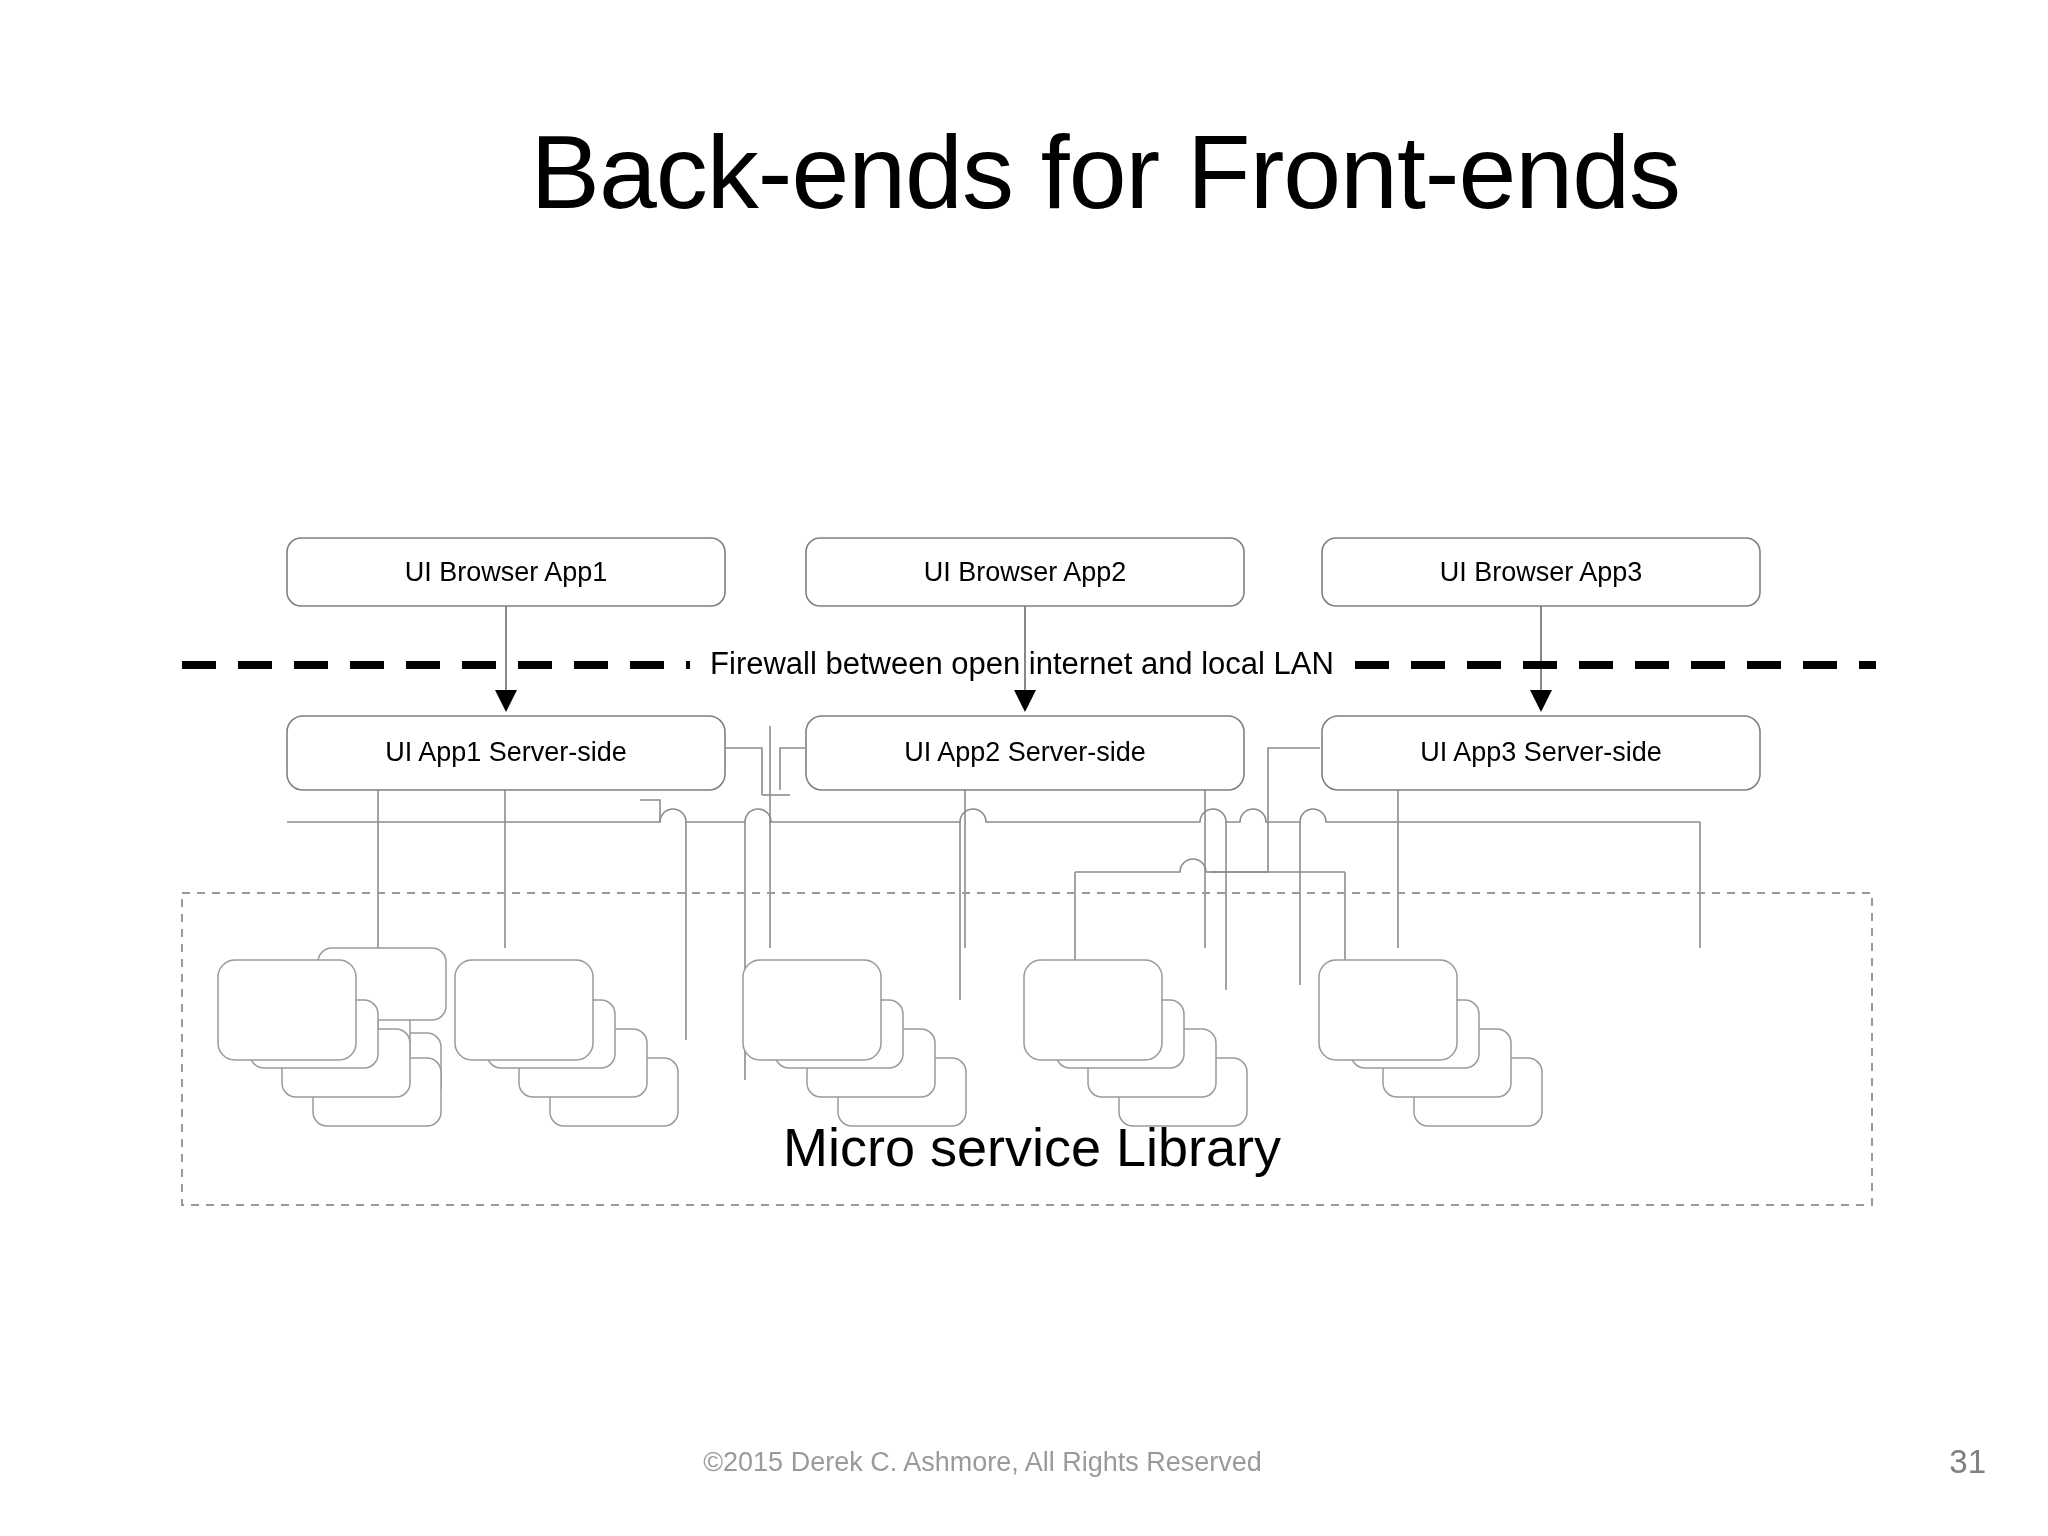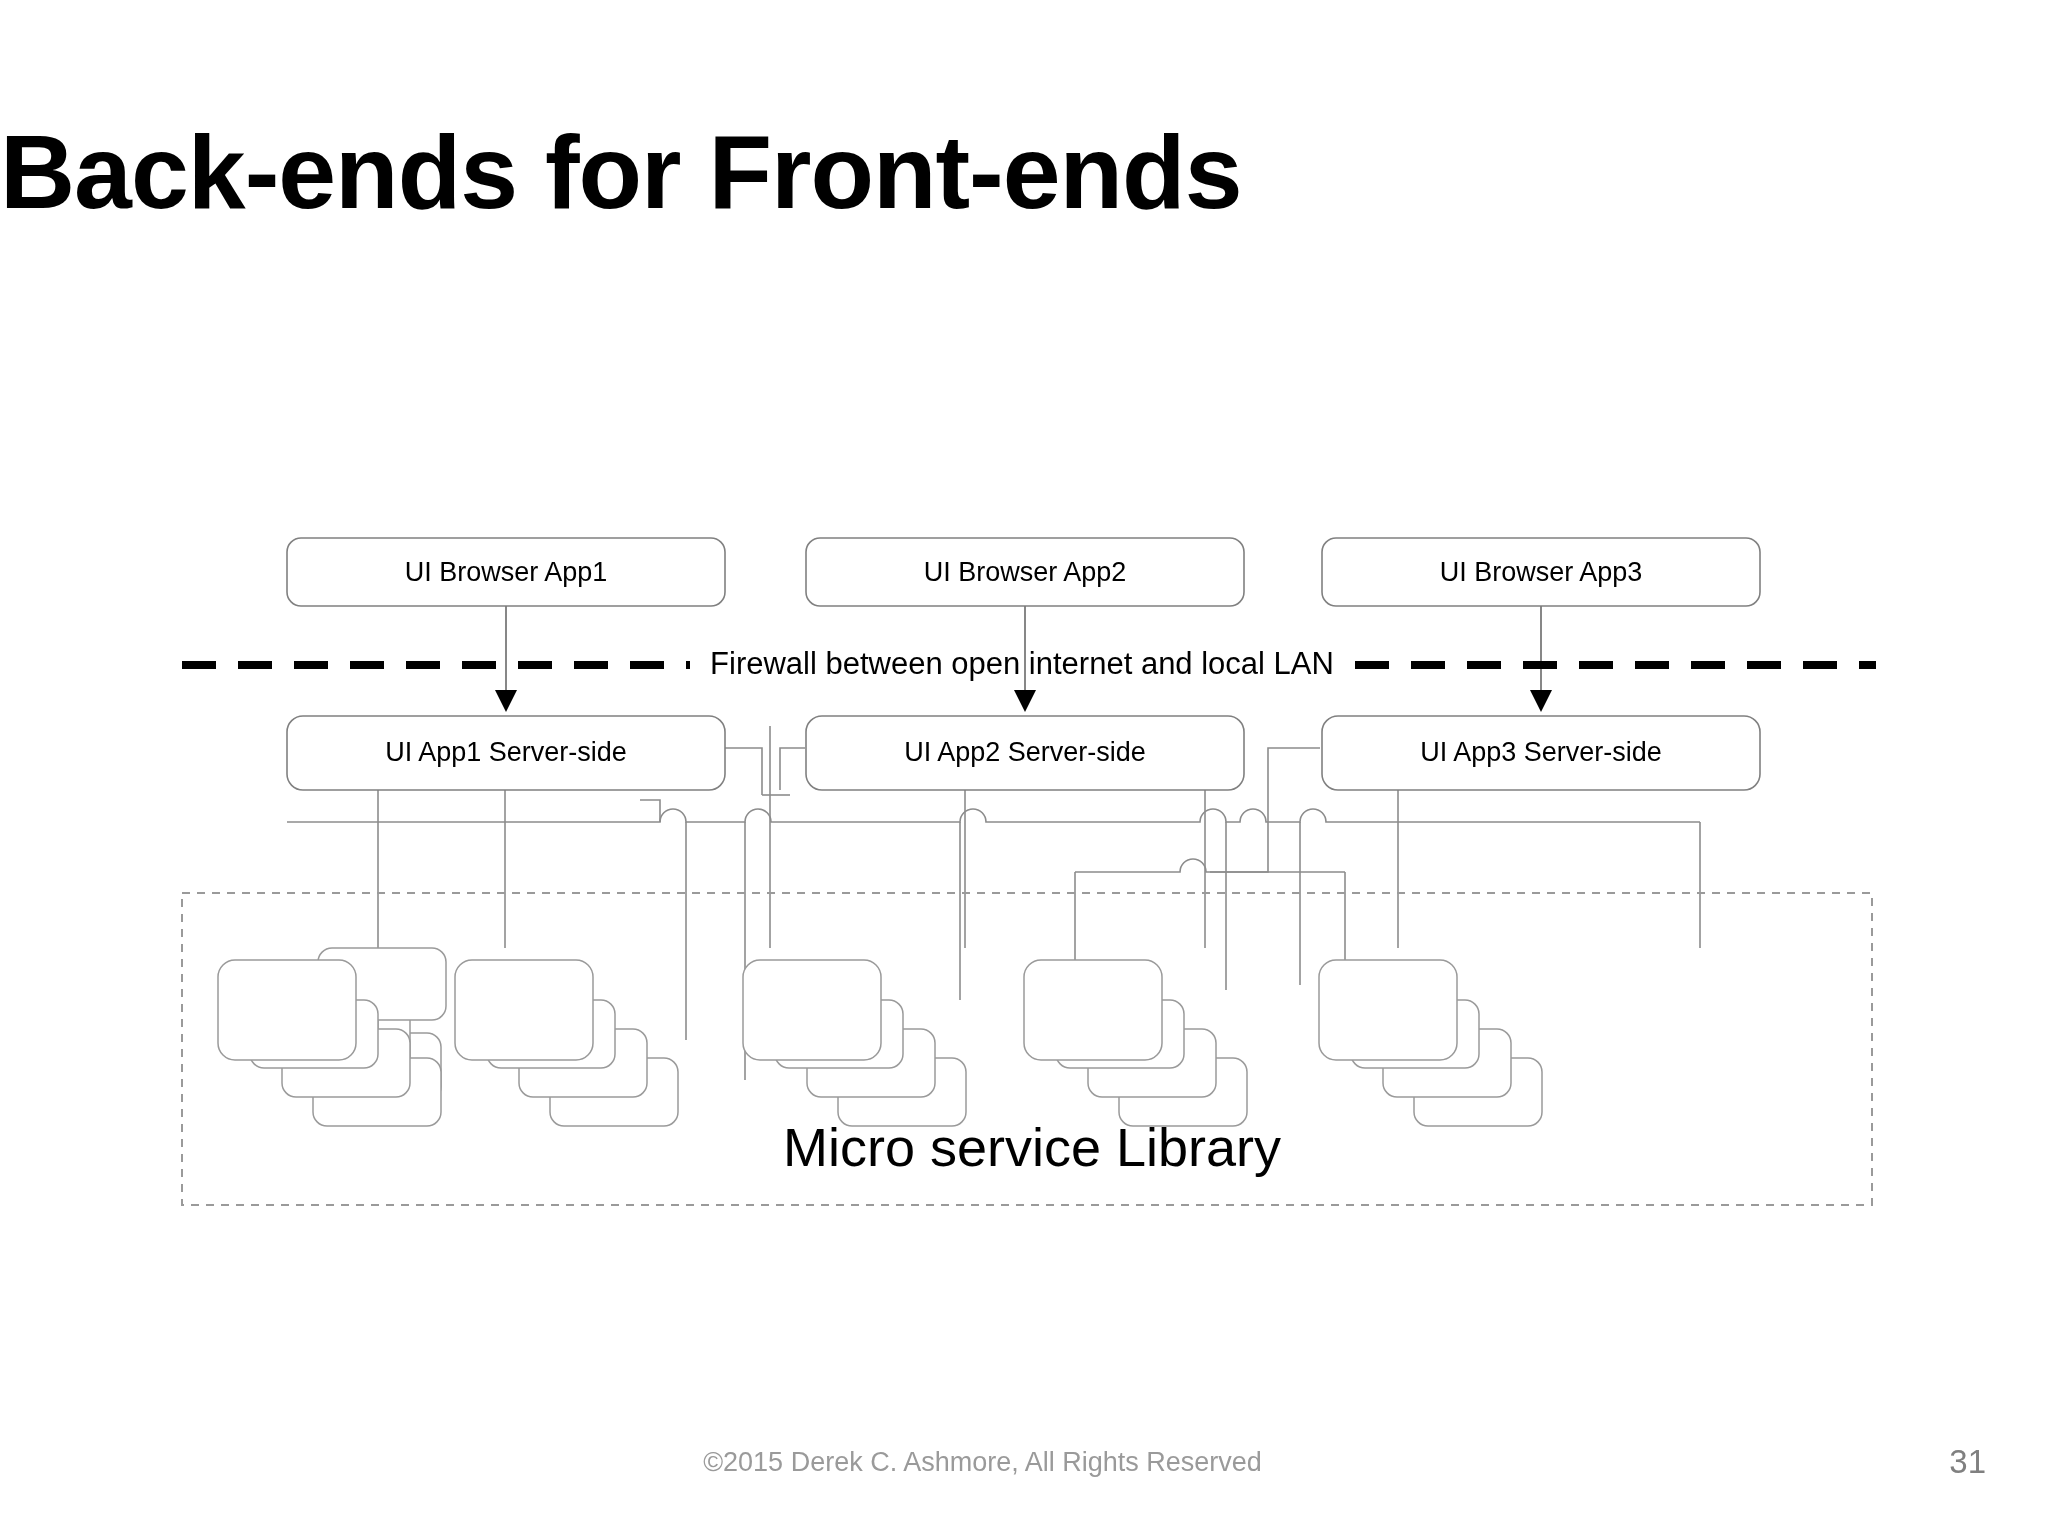--- a/index.html
+++ b/index.html
@@ -22,23 +22,23 @@
     width: 2048px;
     height: 1536px;
     background: #ffffff;
   }
 
   #slide-title {
     position: absolute;
     left: 0;
     top: 118px;
     width: 1680px;
-    text-align: left;
+    text-align: right;
     font-size: 104px;
-    font-weight: 700;
+    font-weight: 400;
     line-height: 1.05;
     letter-spacing: -1px;
     color: #000000;
     white-space: nowrap;
   }
 
   #diagram {
     position: absolute;
     left: 0;
     top: 0;

